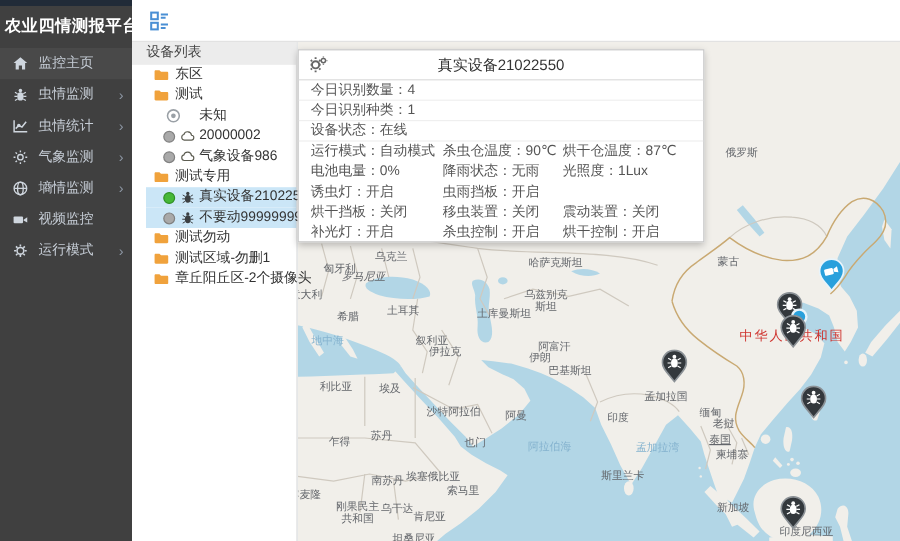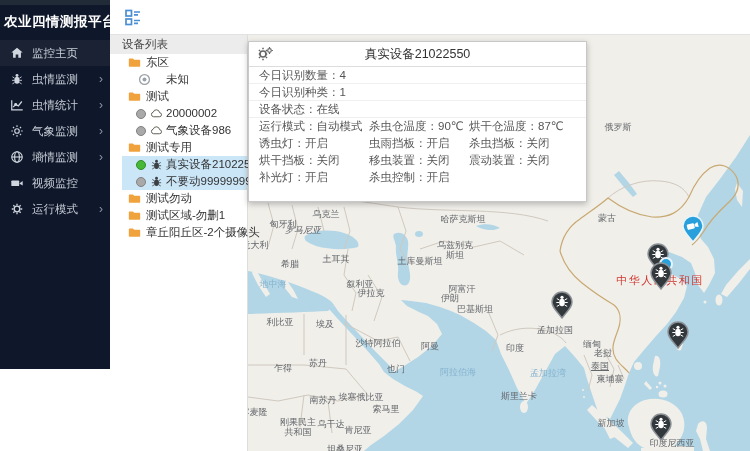--- a/index.html
+++ b/index.html
@@ -1,20 +1,20 @@
 <!DOCTYPE html>
 <html><head>
 <meta charset="utf-8">
 <style>
   html,body{margin:0;padding:0;background:#888;}
   *{box-sizing:border-box;font-family:"Liberation Sans","DejaVu Sans",sans-serif;}
   #app{position:relative;width:750px;height:451px;overflow:hidden;background:#fff;}
 
   
-  #sidebar{position:absolute;left:0;top:0;width:110px;height:369px;background:#0f172a;z-index:30;}
+  #sidebar{position:absolute;left:0;top:0;width:110px;height:451px;background:#404040;z-index:30;}
   #sidebar .topstrip{position:absolute;left:0;top:0;width:110px;height:5px;background:#212b38;}
   #sidebar .brand{position:absolute;left:0;top:5px;width:110px;height:33px;line-height:33px;
     color:#fff;font-size:13.5px;font-weight:bold;letter-spacing:.5px;padding-left:4px;white-space:nowrap;}
   #side-menu{position:absolute;left:0;top:40px;width:110px;}
   .side-item{position:relative;height:26px;line-height:26px;color:#c6cdd6;font-size:11.5px;cursor:pointer;}
   .side-item.active{background:rgba(255,255,255,.05);}
   .side-item .s-icon{position:absolute;left:10px;top:6px;width:14px;height:14px;}
   .side-item .s-icon svg{display:block;width:14px;height:14px;}
   .side-item .s-label{position:absolute;left:32px;top:0;}
   .side-item .chev{position:absolute;right:7px;top:0;color:#8d97a4;font-size:12px;}
@@ -286,32 +286,37 @@
         <div class="p-row">今日识别种类：1</div>
         <div class="p-row">设备状态：在线</div>
       </div>
     <div id="popup-grid">
         <div class="p-grid-row">
           <span class="p-cell c0">运行模式：自动模式</span>
           <span class="p-cell c1">杀虫仓温度：90℃</span>
           <span class="p-cell c2">烘干仓温度：87℃</span>
         </div>
         <div class="p-grid-row">
+          <span class="p-cell c0">电池电量：0%</span>
+          <span class="p-cell c1">降雨状态：无雨</span>
+          <span class="p-cell c2">光照度：1Lux</span>
+        </div>
+        <div class="p-grid-row">
           <span class="p-cell c0">诱虫灯：开启</span>
           <span class="p-cell c1">虫雨挡板：开启</span>
-          <span class="p-cell c2">杀虫挡板：关闭</span>
         </div>
         <div class="p-grid-row">
           <span class="p-cell c1">移虫装置：关闭</span>
           <span class="p-cell c0">烘干挡板：关闭</span>
           <span class="p-cell c2">震动装置：关闭</span>
         </div>
         <div class="p-grid-row">
           <span class="p-cell c0">补光灯：开启</span>
           <span class="p-cell c1">杀虫控制：开启</span>
+          <span class="p-cell c2">烘干控制：开启</span>
         </div>
       </div>
   </div>
 
   <div id="topbar">
     <span class="tree-ic">
       <svg viewBox="0 0 18 18" width="18" height="18" fill="none" stroke="#4a8fd4" stroke-width="1.7">
         <rect x="2" y="2.5" width="5.5" height="5.5"></rect>
         <rect x="2" y="11" width="5.5" height="5.5"></rect>
         <path d="M10 4 H16 M10 6.8 H14 M10 12.5 H16 M10 15.3 H14"></path>
@@ -324,35 +329,35 @@
     <div id="device-tree">
         <div class="tree-row">
           <span class="t-ic" style="left:18px">
             <svg viewBox="0 0 16 14">
               <path d="M1 3.2 C1 2.5 1.5 2 2.2 2 H6 L7.6 3.6 H13.8 C14.5 3.6 15 4.1 15 4.8 V11 C15 11.7 14.5 12.2 13.8 12.2 H2.2 C1.5 12.2 1 11.7 1 11 Z" fill="#f0a23c"></path>
             </svg>
           </span>
           <span class="t-label" style="left:36px">东区</span>
         </div>
         <div class="tree-row">
+          <span class="t-ic" style="left:18px">
+            <svg viewBox="0 0 16 14">
+              <path d="M1 3.2 C1 2.5 1.5 2 2.2 2 H6 L7.6 3.6 H13.8 C14.5 3.6 15 4.1 15 4.8 V11 C15 11.7 14.5 12.2 13.8 12.2 H2.2 C1.5 12.2 1 11.7 1 11 Z" fill="#f0a23c"></path>
+            </svg>
+          </span>
+          <span class="t-label" style="left:36px">测试</span>
+        </div>
+        <div class="tree-row">
           <span class="t-ic" style="left:28px">
             <svg viewBox="0 0 14 14">
               <circle cx="7" cy="7" r="5.3" fill="none" stroke="#9aa0a6" stroke-width="1.4"></circle>
               <circle cx="7" cy="7" r="2.1" fill="#9aa0a6"></circle>
             </svg>
           </span>
           <span class="t-label" style="left:56px">未知</span>
-        </div>
-        <div class="tree-row">
-          <span class="t-ic" style="left:18px">
-            <svg viewBox="0 0 16 14">
-              <path d="M1 3.2 C1 2.5 1.5 2 2.2 2 H6 L7.6 3.6 H13.8 C14.5 3.6 15 4.1 15 4.8 V11 C15 11.7 14.5 12.2 13.8 12.2 H2.2 C1.5 12.2 1 11.7 1 11 Z" fill="#f0a23c"></path>
-            </svg>
-          </span>
-          <span class="t-label" style="left:36px">测试</span>
         </div>
         <div class="tree-row">
           <span class="dot offline" style="left:26px"></span>
           <span class="t-ic" style="left:40px">
             <svg viewBox="0 0 16 13" fill="none" stroke="#5d5d52" stroke-width="1.2">
               <path d="M4.4 10.5 A2.9 2.9 0 0 1 4 4.8 A4 4 0 0 1 11.8 5.5 A2.5 2.5 0 0 1 11.5 10.5 Z"></path>
             </svg>
           </span>
           <span class="t-label" style="left:56px">20000002</span>
         </div>

